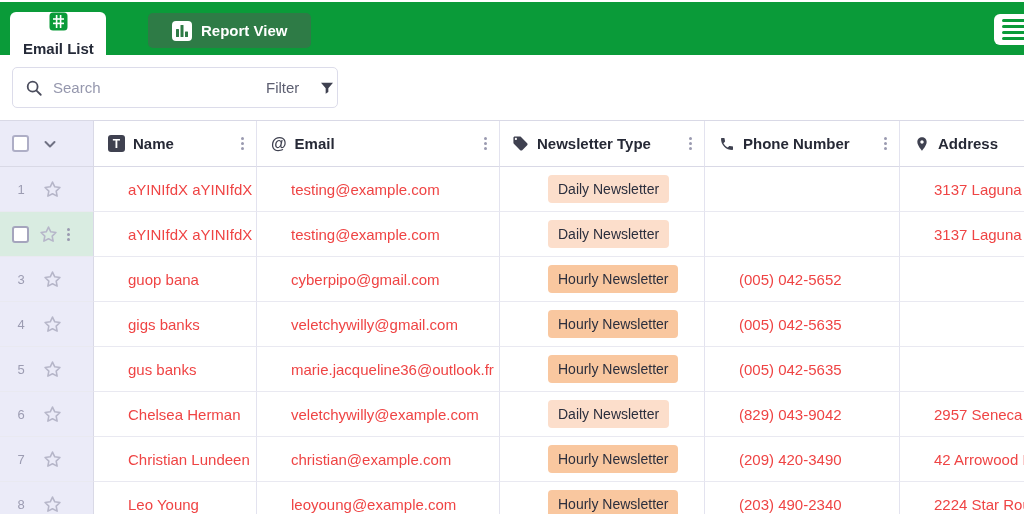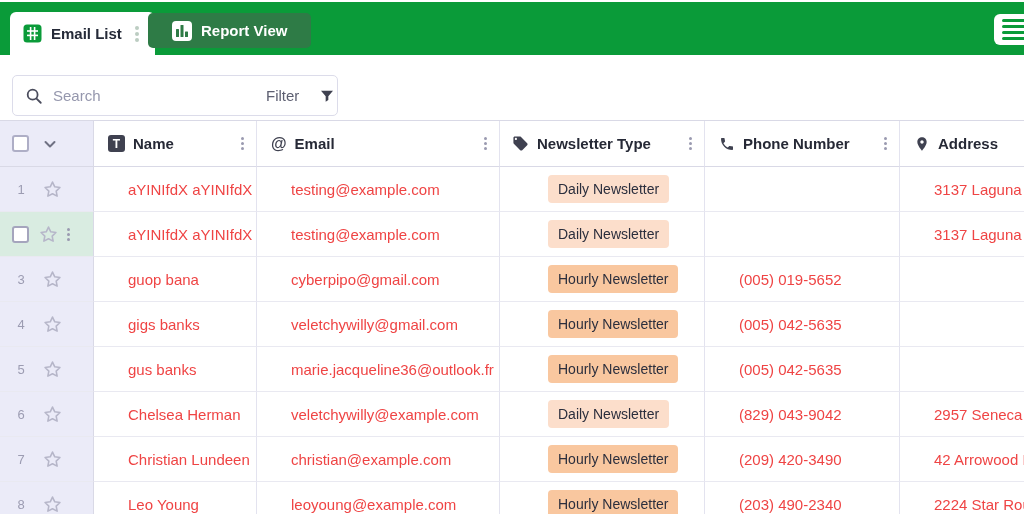--- a/index.html
+++ b/index.html
@@ -2,37 +2,37 @@
 <html><head>
 <meta charset="utf-8">
 <style>
   * { margin:0; padding:0; box-sizing:border-box; }
   html,body { width:1024px; height:514px; overflow:hidden; background:#fff;
     font-family:"Liberation Sans", sans-serif; color:#2a2d3c; }
 
   
   .topbar { position:relative; height:55px; background:#0a9b39; border-top:2px solid #ffffff; }
   .tab-active { position:absolute; left:10px; top:10px; height:43px; background:#ffffff;
-    border-radius:6px 6px 0 0; display:flex; align-items:center; padding:0 12px 0 13px; gap:9px; cursor:pointer; }
+    border-radius:6px 6px 0 0; display:flex; align-items:center; padding:0 12px 0 13px; gap:9px; cursor:pointer;flex-direction:column; }
   .tab-active .tab-label { font-size:15px; font-weight:bold; color:#252a38; }
   .tab-report { position:absolute; left:148px; top:11px; height:35px; background:#2e7b46;
     border-radius:5px; display:flex; align-items:center; padding:0 24px; gap:9px; cursor:pointer; }
   .tab-report .tab-label { font-size:15px; font-weight:bold; color:#ffffff; }
   .hamburger { position:absolute; right:-14px; top:12px; width:44px; height:31px; background:#ffffff;
     border-radius:6px; display:flex; flex-direction:column; justify-content:center; gap:3px; padding:0 8px; }
   .hamburger i { display:block; height:3px; border-radius:2px; background:#0a9b39; }
 
   .vdots { display:flex; flex-direction:column; gap:2px; align-items:center; padding:2px 4px; cursor:pointer; }
   .vdots i { width:3px; height:3px; border-radius:50%; background:#9a9ab0; }
   .vdots.tab-dots i { background:#bccdc2; width:4px; height:4px; }
 
   
   .toolbar { height:65px; background:#fff; position:relative; }
   .searchwrap { position:absolute; left:12px; top:12px; width:326px; height:41px;
-    border:1px solid #dcdcea; border-radius:5px; display:flex; align-items:stretch; background:#fff;margin-top:8px; }
+    border:1px solid #dcdcea; border-radius:5px; display:flex; align-items:stretch; background:#fff; }
   .search-left { display:flex; align-items:center; gap:10px; padding-left:12px; flex:1; }
   .search-left input { border:none; outline:none; flex:1; font-size:15px; color:#2a2d3c;
     font-family:"Liberation Sans", sans-serif; background:transparent; min-width:0; }
   .search-left input::placeholder { color:#9597ad; }
   .search-divider { width:1px; background:#dcdcea; }
   .filter-btn { display:flex; align-items:center; gap:20px; padding:0 14px; cursor:pointer; }
   .filter-btn span { font-size:15px; color:#5d5f71; }
 
   
   .grid { border-top:1px solid #d9d9e6; }
@@ -265,21 +265,21 @@
     <div class="cell c-name">
       <span class="cell-text">guop bana</span>
     </div>
     <div class="cell c-email">
       <span class="cell-text">cyberpipo@gmail.com</span>
     </div>
     <div class="cell c-type">
       <span class="chip chip--hourly">Hourly Newsletter</span>
     </div>
     <div class="cell c-phone">
-      <span class="cell-text">(005) 019-5652</span>
+      <span class="cell-text">(005) 042-5652</span>
     </div>
     <div class="cell c-addr">
       <span class="cell-text"></span>
     </div>
   </div>
 
   <div class="row">
     <div class="cell c-gutter">
       <span class="row-num">4</span>
 

